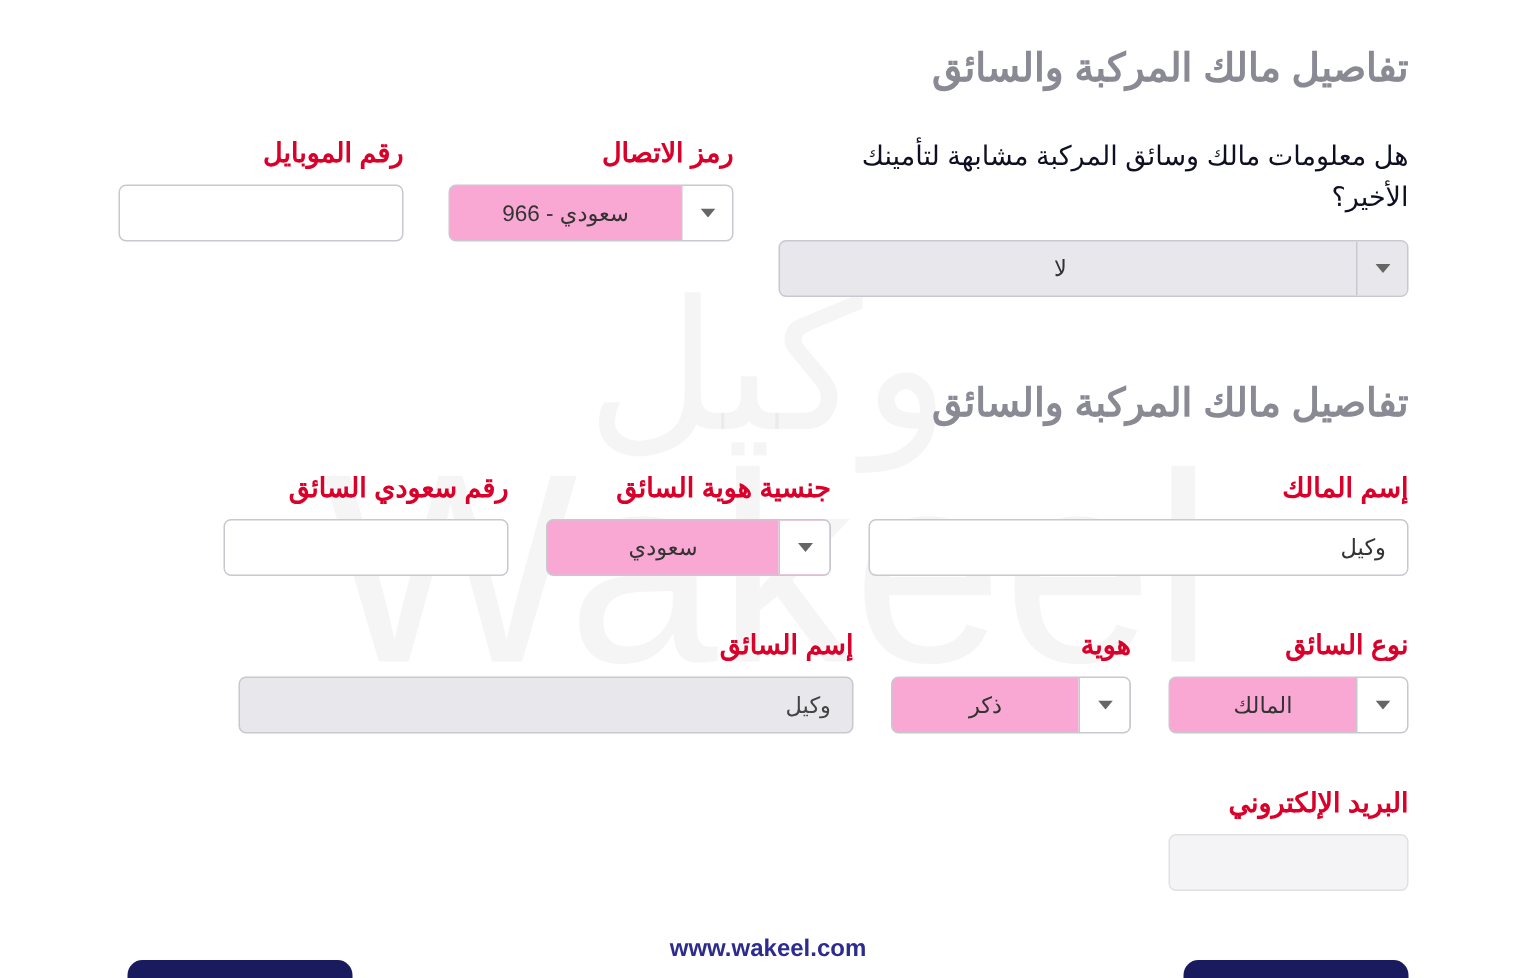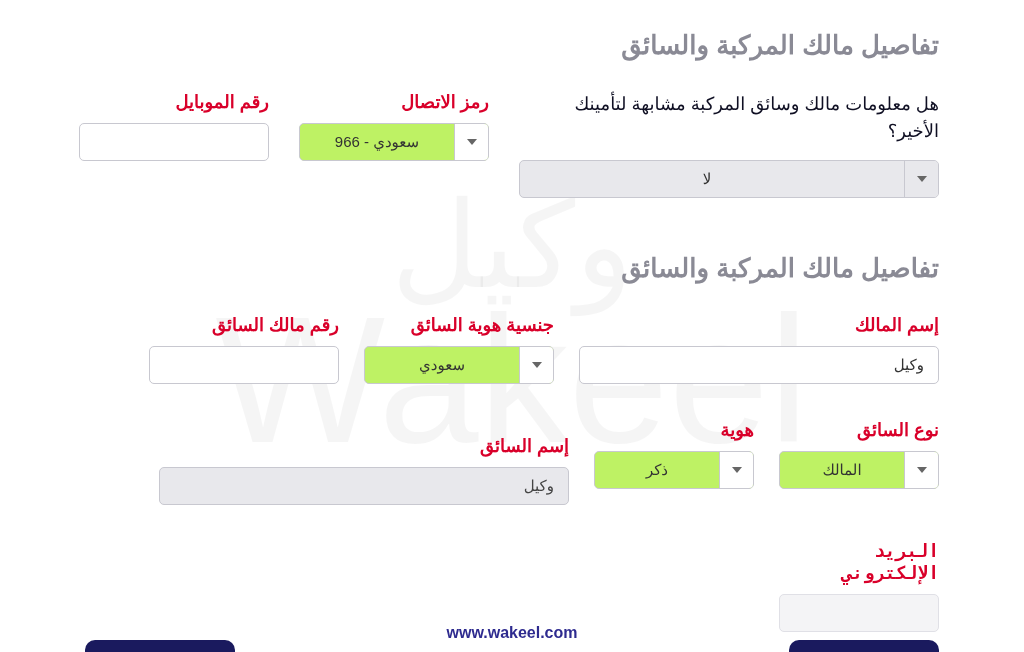--- a/index.html
+++ b/index.html
@@ -96,21 +96,21 @@
   background: #e8e8ec;
   color: #444;
 }
 
 .select-wrapper {
   position: relative;
   display: flex;
   align-items: stretch;
   border: 1px solid #c8c8d0;
   border-radius: 5px;
-  background: #bef264;
+  background: #f9a8d4;
   height: 38px;
   overflow: hidden;
 }
 
 .select-wrapper.wide-select {
   width: 100%;
 }
 
 .select-wrapper.disabled {
   background: #e8e8ec;
@@ -180,23 +180,23 @@
 .row-second {
   gap: 25px;
 }
 
 .group-owner { flex: 0 0 360px; }
 .group-nat { flex: 0 0 190px; justify-content: space-between; }
 .group-id { flex: 0 0 190px; }
 
 .group-type { flex: 0 0 160px; }
 .group-gender { flex: 0 0 160px; }
-.group-dname { flex: 0 0 410px; margin-top: 16px; }
-
-.group-email { flex: 0 0 160px; font-family: Liberation Mono, monospace; }
+.group-dname { flex: 0 0 410px; }
+
+.group-email { flex: 0 0 160px; }
 
 .group-question { flex: 0 0 420px; }
 .group-code { flex: 0 0 190px; }
 .group-mobile { flex: 0 0 190px; }
 
 .email-input {
   border: 1px solid #e0e0e6;
   border-radius: 5px;
   height: 38px;
   background: #f4f4f6;
@@ -261,21 +261,21 @@
           <div class="select-arrow">
             <svg viewBox="0 0 10 6">
                 <path d="M0 0 L5 6 L10 0" fill="#666"></path>
               </svg>
           </div>
           <div class="select-content">سعودي</div>
         </div>
       </div>
 
       <div class="form-group group-id">
-        <div class="form-label">رقم مالك السائق</div>
+        <div class="form-label">رقم سعودي السائق</div>
         <input type="text" class="input-field" style="">
       </div>
     </div>
 
     <div class="form-row row-second">
       <div class="form-group group-type">
         <div class="form-label">نوع السائق</div>
         <div class="select-wrapper">
           <div class="select-arrow">
             <svg viewBox="0 0 10 6">

